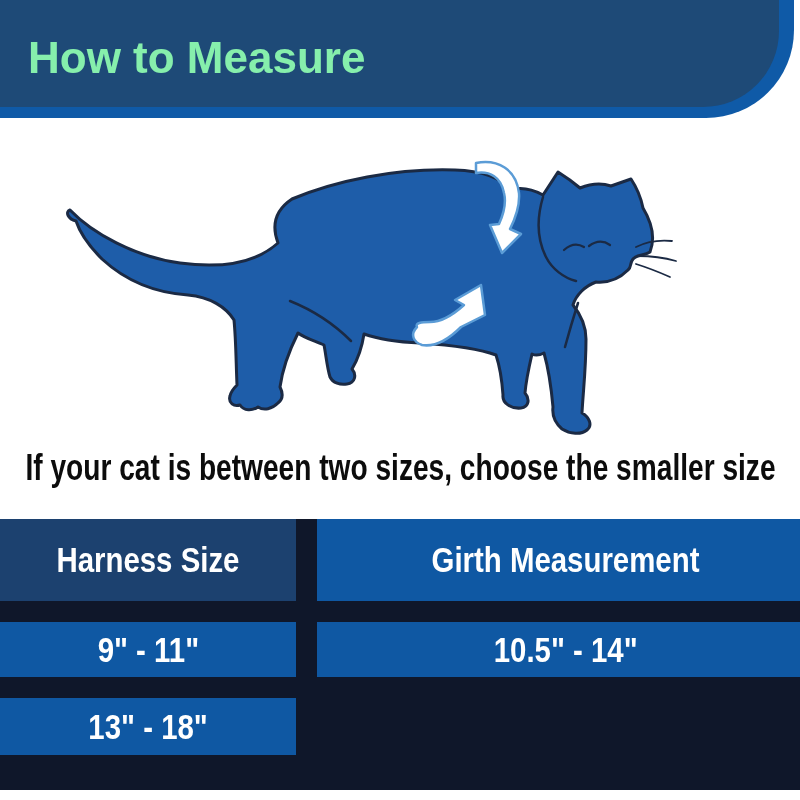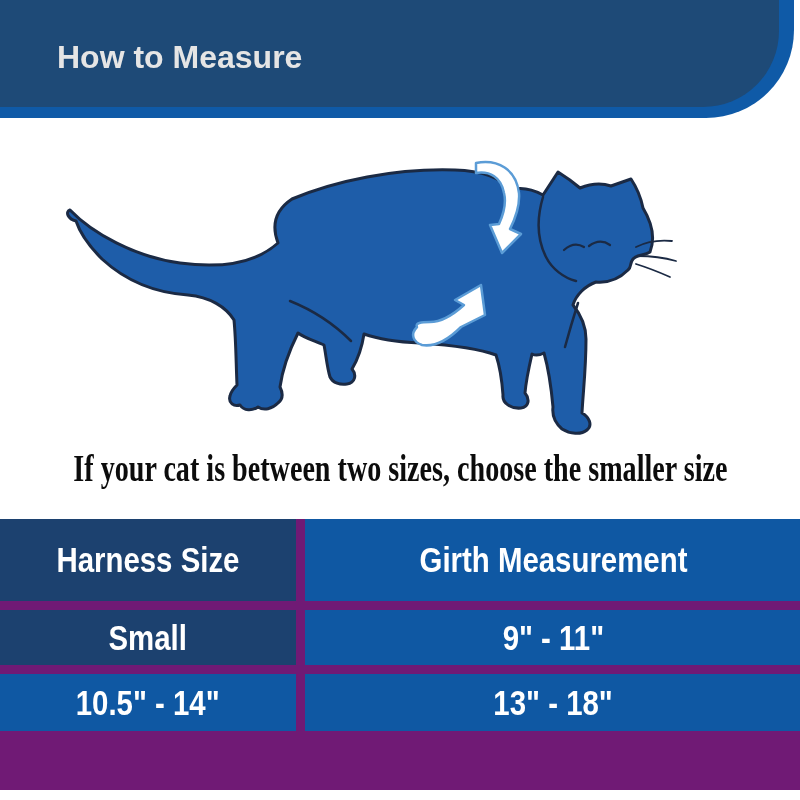--- a/index.html
+++ b/index.html
@@ -11,39 +11,39 @@
   .banner-accent{
     position:absolute;left:0;top:0;width:794px;height:118px;
     background:#0F5AA7;border-bottom-right-radius:88px;
   }
   .banner{
     position:absolute;left:0;top:0;width:779px;height:107px;
     background:#1E4A77;border-bottom-right-radius:76px;
     display:flex;align-items:center;
   }
   .banner-title{
-    color:#e5e5e5;font-size:32px;font-weight:bold;letter-spacing:0;
-    padding-left:57px;padding-top:8px;white-space:nowrap;
+    color:#86efac;font-size:44px;font-weight:bold;letter-spacing:0;
+    padding-left:28px;padding-top:8px;white-space:nowrap;
   }
   
   .cat-svg{position:absolute;left:40px;top:155px;width:710px;height:300px;}
   
   .note{
     position:absolute;left:0;top:447px;width:800px;
-    display:flex;justify-content:center;font-family:Liberation Serif, serif;
+    display:flex;justify-content:center;
   }
   .note-text{
     font-size:37px;font-weight:bold;color:#0C0C0C;white-space:nowrap;
     display:inline-block;transform:scaleX(0.76);transform-origin:center;
   }
   
   .size-table{
     position:absolute;left:0;top:519px;width:800px;height:271px;
     display:grid;grid-template-columns:296px 497px;
-    grid-template-rows:82px 55px 57px 56px;gap:9px;background:#701a75;
+    grid-template-rows:82px 55px 57px 56px;gap:21px;background:#0f172a;
   }
   .cell{
     display:flex;align-items:center;justify-content:center;
     color:#ffffff;font-weight:bold;font-size:35px;
   }
   .cell-size{background:#1C416F;}
   .cell-girth{background:#0F58A3;}
   .cond{display:inline-block;transform:scaleX(0.84);transform-origin:center;white-space:nowrap;}
 </style>
 </head>
@@ -144,23 +144,20 @@
   </div>
 
   <div class="size-table">
     <div class="cell cell-size">
       <span class="cond">Harness Size</span>
     </div>
     <div class="cell cell-girth">
       <span class="cond">Girth Measurement</span>
     </div>
 
-    <div class="cell cell-size">
-      <span class="cond">Small</span>
-    </div>
     <div class="cell cell-girth">
       <span class="cond">9" - 11"</span>
     </div>
 
     <div class="cell cell-girth">
       <span class="cond">10.5" - 14"</span>
     </div>
 
     <div class="cell cell-girth">
       <span class="cond">13" - 18"</span>

